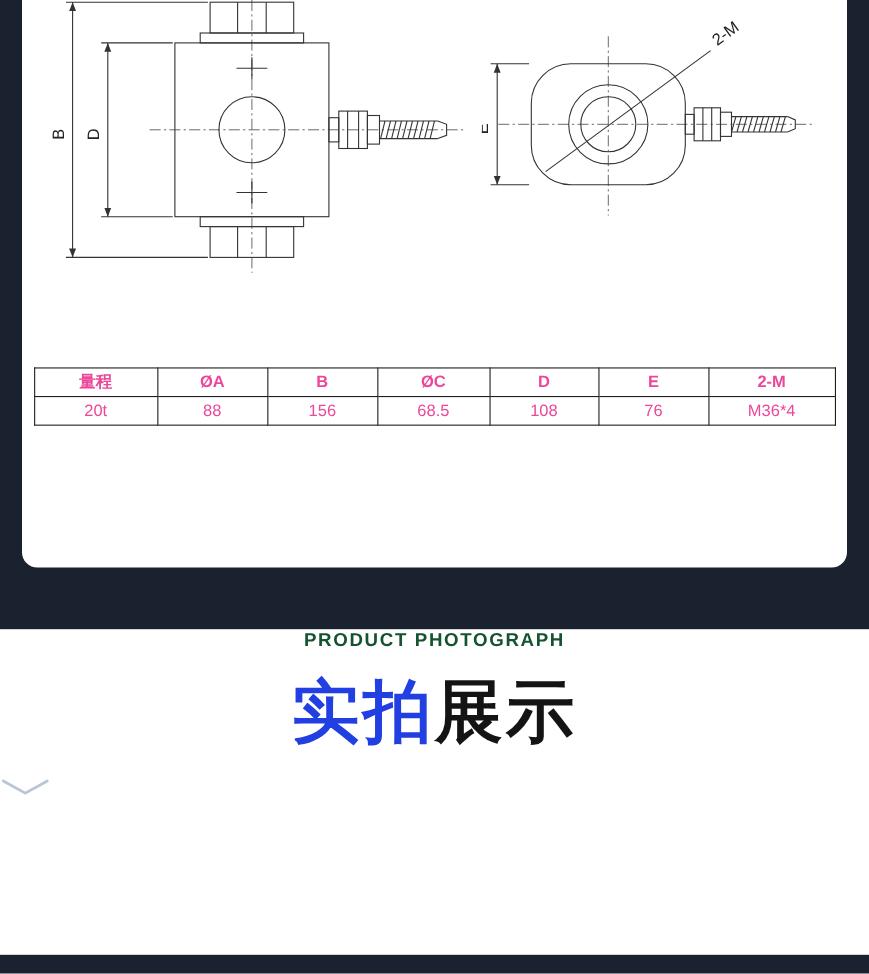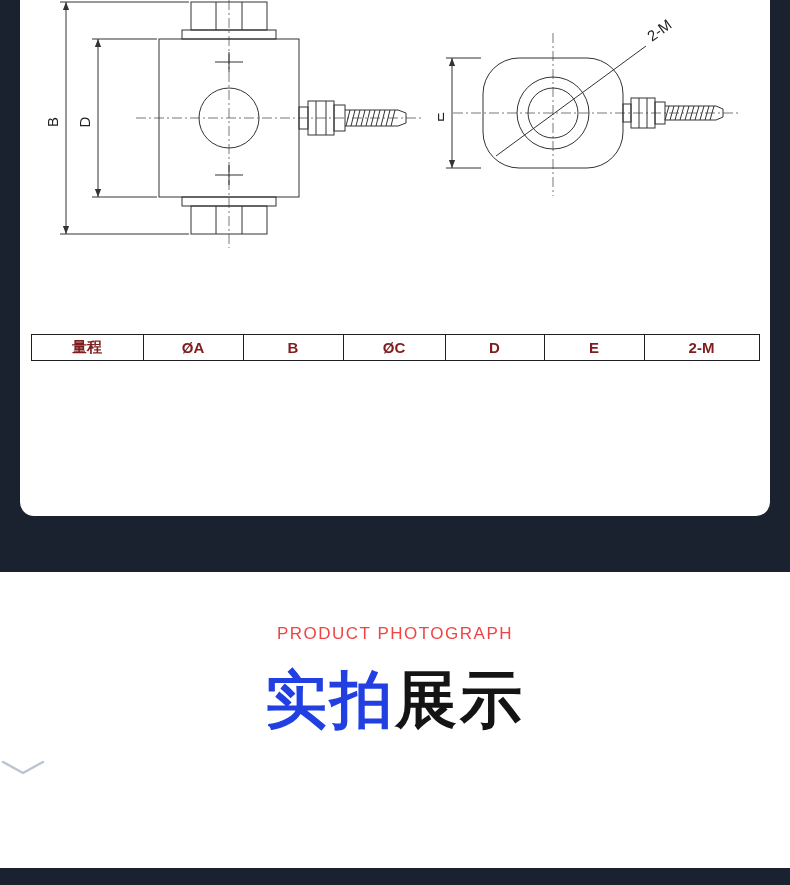--- a/index.html
+++ b/index.html
@@ -15,33 +15,33 @@
     background:#ffffff;
     border-radius:0 0 14px 14px;
   }
   .drawings { position:relative; height:332px; }
   .svg-front { position:absolute; left:26px; top:0; }
   .svg-side  { position:absolute; left:418px; top:18px; }
 
   .spec-table { border-collapse:collapse; margin:2px auto 0; table-layout:fixed; }
   .spec-table th, .spec-table td {
     border:1px solid #1f1f1f; text-align:center;
-    font-size:15px; color:#7f1d1d; height:26px; padding:0 2px;
+    font-size:15px; color:#ec4899; height:26px; padding:0 2px;
     font-weight:400; white-space:nowrap;
   }
   .spec-table th { font-weight:700; }
 
   .photo-section {
     position:absolute; top:572px; left:0;
     width:790px; height:296px;
     background:#ffffff; text-align:center;
   }
   .eyebrow {
-    padding-top:52px; font-size:17px; letter-spacing:1.5px;
-    color:#ef4444; font-weight:400;
+    font-size:17px; letter-spacing:1.5px;
+    color:#14532d; font-weight:700;
   }
   .big-title {
     margin-top:20px; font-size:62px; font-weight:800;
     color:#141414; letter-spacing:3px; line-height:1.15;
   }
   .big-title .hl { color:#2240e2; }
   .chevron-wrap { margin-top:24px; }
 
   svg { display:block; }
   .ln   { stroke:#333; stroke-width:1; fill:none; }
@@ -174,20 +174,29 @@
           <th>量程</th>
           <th>ØA</th>
           <th>B</th>
           <th>ØC</th>
           <th>D</th>
           <th>E</th>
           <th>2-M</th>
         </tr>
       </thead>
       <tbody>
+        <tr>
+          <td>20t</td>
+          <td>88</td>
+          <td>156</td>
+          <td>68.5</td>
+          <td>108</td>
+          <td>76</td>
+          <td>M36*4</td>
+        </tr>
       </tbody>
     </table>
   </section>
 
   <section class="photo-section">
     <div class="eyebrow">PRODUCT PHOTOGRAPH</div>
     <h1 class="big-title"><span class="hl">实拍</span><span>展示</span></h1>
     <div class="chevron-wrap">
       <svg width="46" height="18" viewBox="0 0 46 18">
         <polyline points="3,3 23,14 43,3" fill="none" stroke="#b9c5d4" stroke-width="2.5" stroke-linecap="round" stroke-linejoin="round"></polyline>

